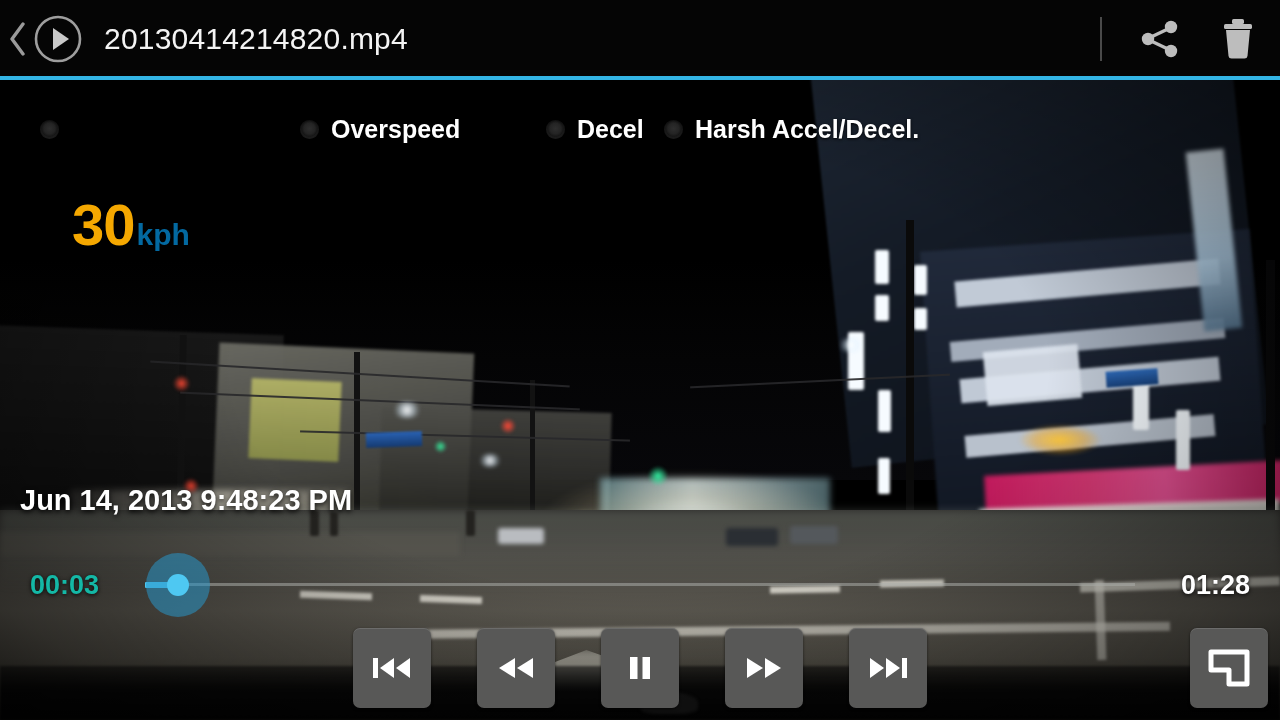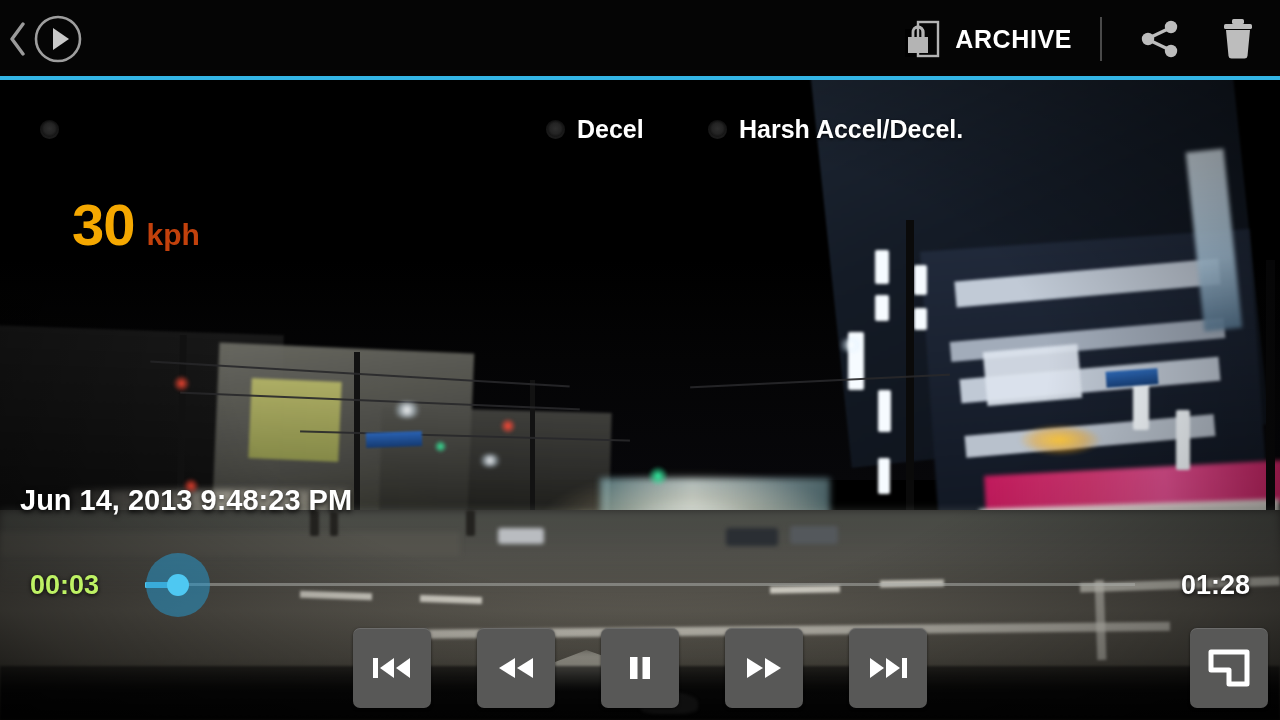--- a/index.html
+++ b/index.html
@@ -163,28 +163,28 @@
   .ind{position:absolute;display:flex;align-items:center;height:42px;}
   .led{width:19px;height:19px;border-radius:50%;margin-right:12px;flex:none;
        background:radial-gradient(circle at 50% 45%,#2e2e2e 0%,#242424 38%,#171717 55%,#272727 72%,#121212 100%);
        box-shadow:inset 0 0 2px rgba(0,0,0,.9);}
   .ind-label{color:#fff;font-size:25px;font-weight:bold;white-space:nowrap;
        text-shadow:0 1px 3px rgba(0,0,0,.9);}
 
   .speed{position:absolute;left:72px;top:196px;z-index:20;display:flex;align-items:baseline;
        text-shadow:0 2px 5px rgba(0,0,0,.85);}
   .speed-val{color:#f5a800;font-size:58px;font-weight:bold;line-height:1;letter-spacing:-1px;}
-  .speed-unit{color:#c2410c;font-size:30px;font-weight:bold;line-height:1;margin-left:12px;}
+  .speed-unit{color:#0369a1;font-size:30px;font-weight:bold;line-height:1;margin-left:2px;}
 
   .stamp{position:absolute;left:20px;top:484px;z-index:20;color:#fff;font-size:29px;
        font-weight:bold;text-shadow:0 2px 5px rgba(0,0,0,.9);white-space:nowrap;}
 
   
   .seek{position:absolute;left:0;top:560px;width:1280px;height:50px;z-index:30;}
-  .time-cur{position:absolute;left:30px;top:0;height:50px;line-height:50px;color:#bef264;
+  .time-cur{position:absolute;left:30px;top:0;height:50px;line-height:50px;color:#14b8a6;
        font-size:27px;font-weight:bold;text-shadow:0 1px 4px rgba(0,0,0,.9);}
   .time-tot{position:absolute;right:30px;top:0;height:50px;line-height:50px;color:#fff;
        font-size:27px;font-weight:bold;text-shadow:0 1px 4px rgba(0,0,0,.9);}
   .track{position:absolute;left:145px;top:23px;width:990px;height:3px;background:rgba(170,172,168,.55);}
   .track-fill{position:absolute;left:145px;top:22px;width:33px;height:6px;background:#4ec6ef;border-radius:1px;}
   .thumb-halo{position:absolute;left:146px;top:-7px;width:64px;height:64px;border-radius:50%;
        background:rgba(40,150,200,.55);}
   .thumb{position:absolute;left:167px;top:14px;width:22px;height:22px;border-radius:50%;background:#4ec8f2;}
 
   
@@ -288,36 +288,24 @@
         <svg width="18" height="34" viewBox="0 0 18 34">
           <path d="M15 2 L4 17 L15 32" stroke="#9a9a9a" stroke-width="3.4" fill="none" stroke-linecap="round" stroke-linejoin="round"></path>
         </svg>
       </div>
       <div class="play-circle">
         <svg width="50" height="50" viewBox="0 0 50 50">
           <circle cx="25" cy="25" r="22" fill="none" stroke="#9e9e9e" stroke-width="2.6"></circle>
           <path d="M20 14 L36 25 L20 36 Z" fill="#c9c9c9"></path>
         </svg>
       </div>
+      <div class="file-title">20130414214820.mp4</div>
     </div>
 
     <div class="tb-right">
-      <div class="archive-btn">
-        <div class="archive-ico">
-          <svg width="36" height="40" viewBox="0 0 36 40">
-            <rect x="13" y="3" width="20" height="34" fill="none" stroke="#b4b4b4" stroke-width="2.4"></rect>
-            <rect x="3" y="18" width="20" height="16" fill="#b4b4b4"></rect>
-            <path d="M8 18 V13 a5 5 0 0 1 10 0 V18" fill="none" stroke="#b4b4b4" stroke-width="2.8"></path>
-            <rect x="0" y="10" width="11" height="28" fill="#000"></rect>
-            <rect x="3" y="18" width="20" height="16" fill="#b4b4b4"></rect>
-            <path d="M8 18 V13 a5 5 0 0 1 10 0 V18" fill="none" stroke="#b4b4b4" stroke-width="2.8"></path>
-          </svg>
-        </div>
-        <span class="archive-label">ARCHIVE</span>
-      </div>
       <div class="tb-divider"></div>
       <div class="share-btn">
         <svg width="42" height="42" viewBox="0 0 42 42">
           <circle cx="32" cy="9" r="6.2" fill="#bdbdbd"></circle>
           <circle cx="32" cy="33" r="6.2" fill="#bdbdbd"></circle>
           <circle cx="9" cy="21" r="6.2" fill="#bdbdbd"></circle>
           <line x1="10" y1="20" x2="31" y2="10" stroke="#bdbdbd" stroke-width="3.4"></line>
           <line x1="10" y1="22" x2="31" y2="32" stroke="#bdbdbd" stroke-width="3.4"></line>
         </svg>
       </div>
@@ -329,25 +317,29 @@
         </svg>
       </div>
     </div>
   </div>
   <div class="blue-rule"></div>
 
   <div class="indicators">
     <div class="ind" style="left:40px;">
       <span class="led"></span>
     </div>
+    <div class="ind" style="left:300px;">
+      <span class="led"></span>
+      <span class="ind-label">Overspeed</span>
+    </div>
     <div class="ind" style="left:546px;">
       <span class="led"></span>
       <span class="ind-label">Decel</span>
     </div>
-    <div class="ind" style="left:708px;">
+    <div class="ind" style="left:664px;">
       <span class="led"></span>
       <span class="ind-label">Harsh Accel/Decel.</span>
     </div>
   </div>
 
   <div class="speed">
     <span class="speed-val">30</span>
     <span class="speed-unit">kph</span>
   </div>
 

